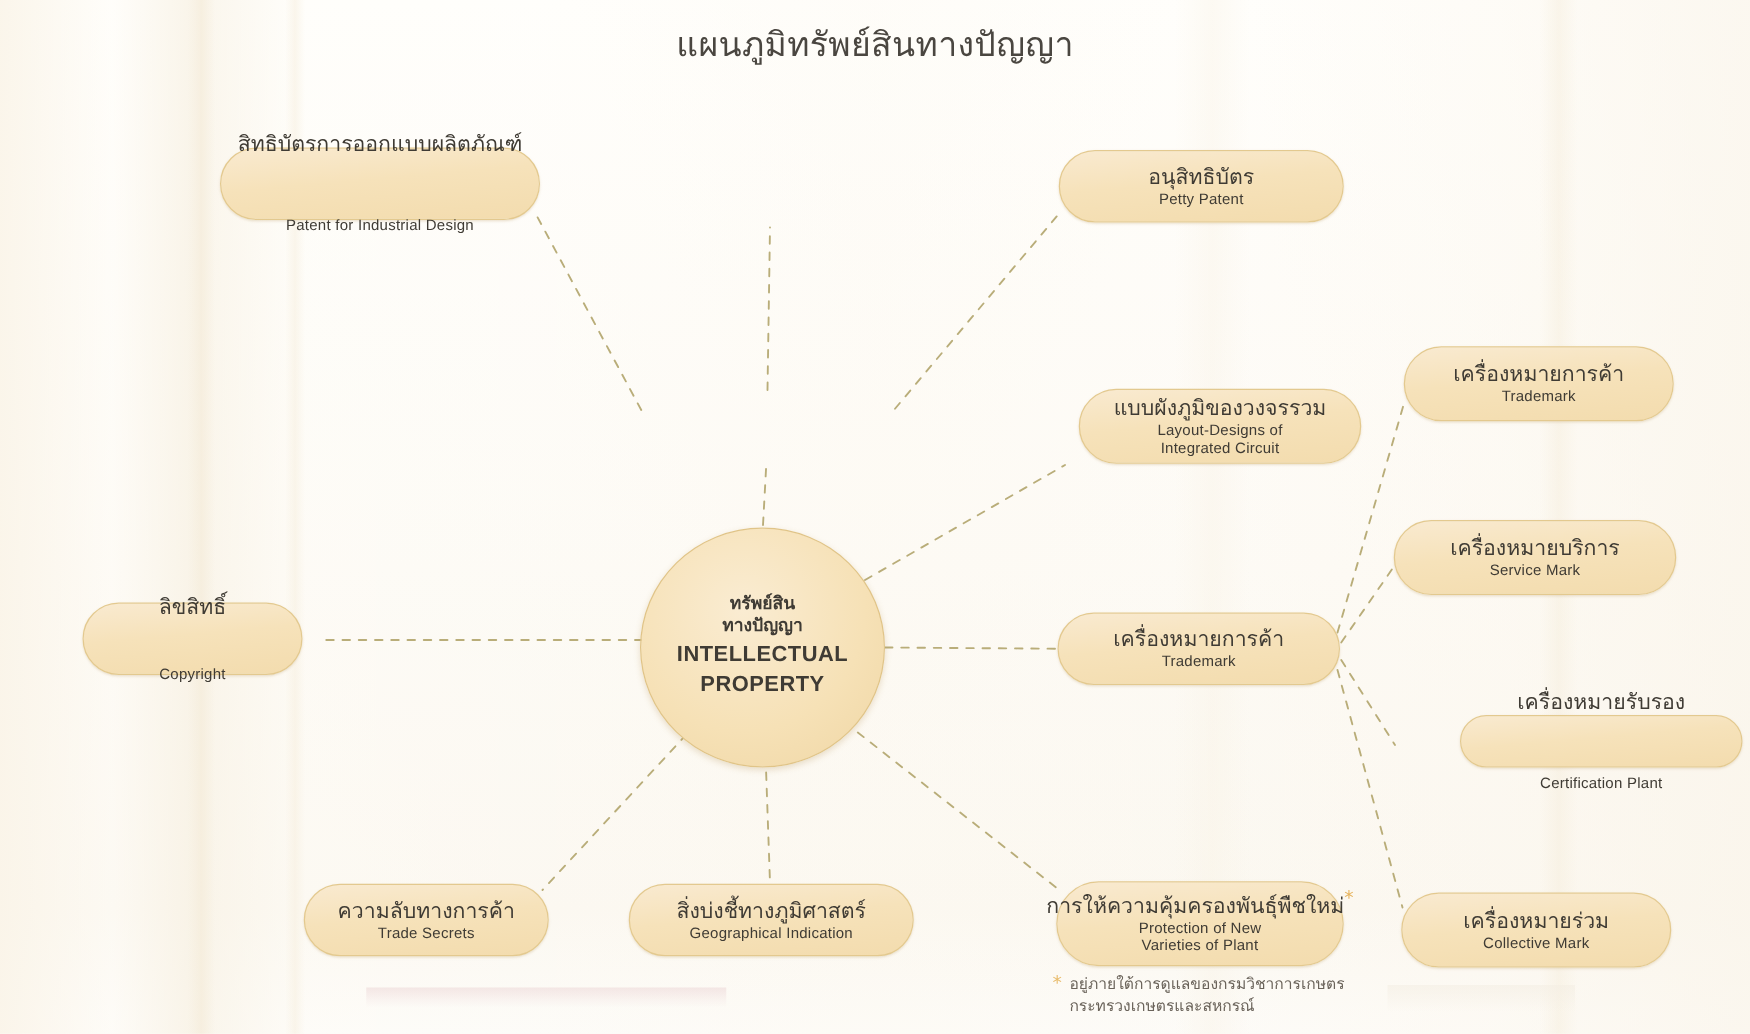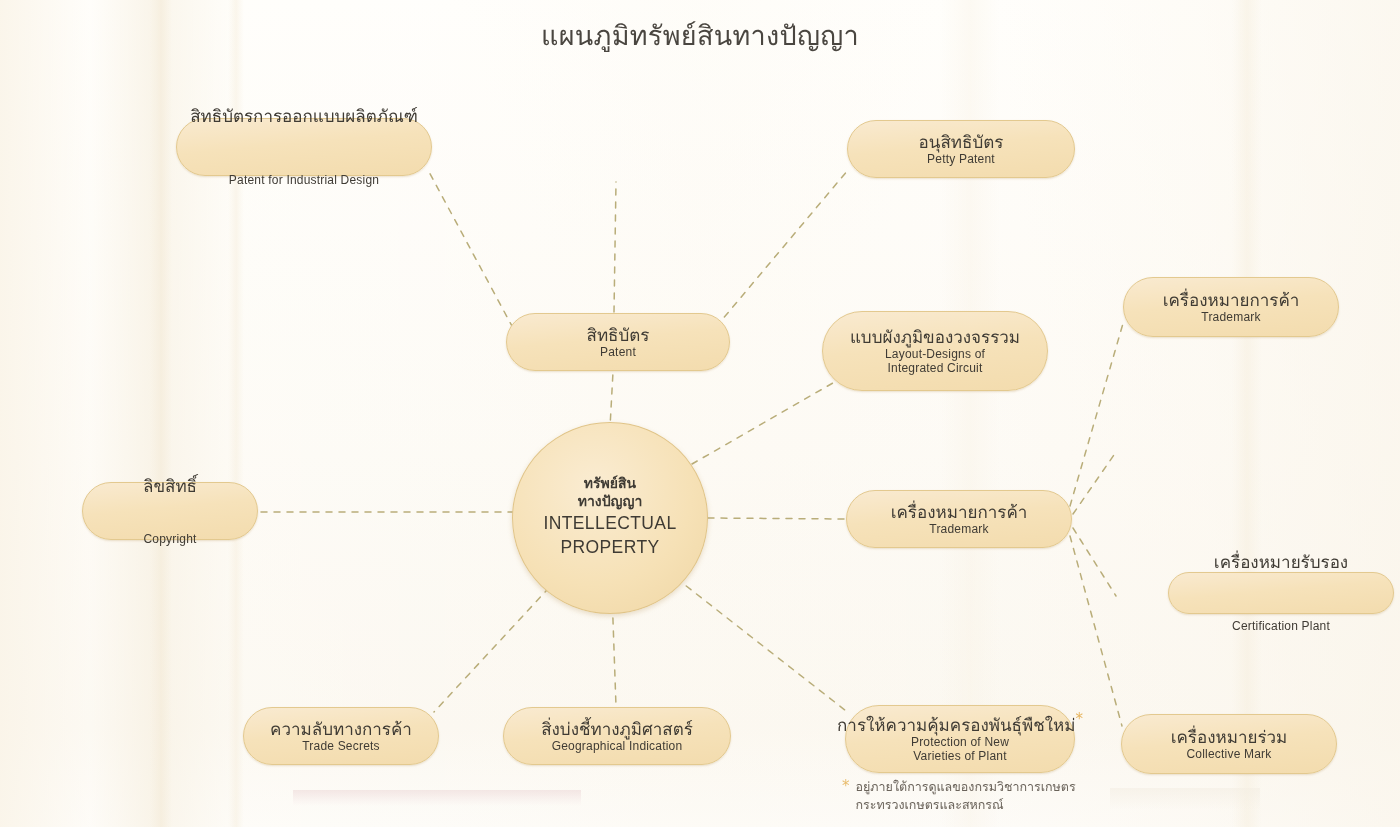--- a/index.html
+++ b/index.html
@@ -110,21 +110,21 @@
     font-weight: bold;
     z-index: 3;
   }
   #node-center .th {
     font-size: 14px;
     font-weight: bold;
     line-height: 1.28;
   }
   #node-center .en {
     font-size: 17.5px;
-    font-weight: normal;
+    font-weight: bold;
     line-height: 1.45;
     letter-spacing: 0.4px;
   }
 
   
   .aster {
     color: #e6b35c;
     font-size: 15px;
     vertical-align: super;
     line-height: 0;
@@ -193,38 +193,38 @@
     <span class="th">สิทธิบัตรการออกแบบผลิตภัณฑ์</span>
     <span class="en">Patent for Industrial Design</span>
   </div>
 
 
   <div class="node" id="node-petty-patent" style="left:847px; top:120px; width:228px; height:58px;">
     <span class="th">อนุสิทธิบัตร</span>
     <span class="en">Petty Patent</span>
   </div>
 
-  <div class="node" id="node-patent-hub" style="left:506px; top:313px; width:224px; height:58px;">
-    <span class="th">สิทธิบัตร</span>
-    <span class="en">Patent</span>
-  </div>
-
-  <div class="node" id="node-layout-designs" style="left:822px; top:311px; width:226px; height:80px;">
+
+  <div class="node" id="node-layout-designs" style="left:863px; top:311px; width:226px; height:60px;">
     <span class="th">แบบผังภูมิของวงจรรวม</span>
     <span class="en">Layout-Designs of</span>
     <span class="en">Integrated Circuit</span>
   </div>
 
   <div class="node" id="node-trademark" style="left:1123px; top:277px; width:216px; height:60px;">
     <span class="th">เครื่องหมายการค้า</span>
     <span class="en">Trademark</span>
   </div>
 
-
-  <div class="node" id="node-copyright" style="left:82px; top:482px; width:176px; height:58px;gap:36px;">
+  <div class="node" id="node-service-mark" style="left:1115px; top:416px; width:226px; height:60px;">
+    <span class="th">เครื่องหมายบริการ</span>
+    <span class="en">Service Mark</span>
+  </div>
+
+  <div class="node" id="node-copyright" style="left:66px; top:482px; width:176px; height:58px;gap:36px;">
     <span class="th">ลิขสิทธิ์</span>
     <span class="en">Copyright</span>
   </div>
 
   <div class="node" id="node-center" style="left:512px; top:422px; width:196px; height:192px;">
     <span class="th">ทรัพย์สิน</span>
     <span class="th">ทางปัญญา</span>
     <span class="en">INTELLECTUAL</span>
     <span class="en">PROPERTY</span>
   </div>

